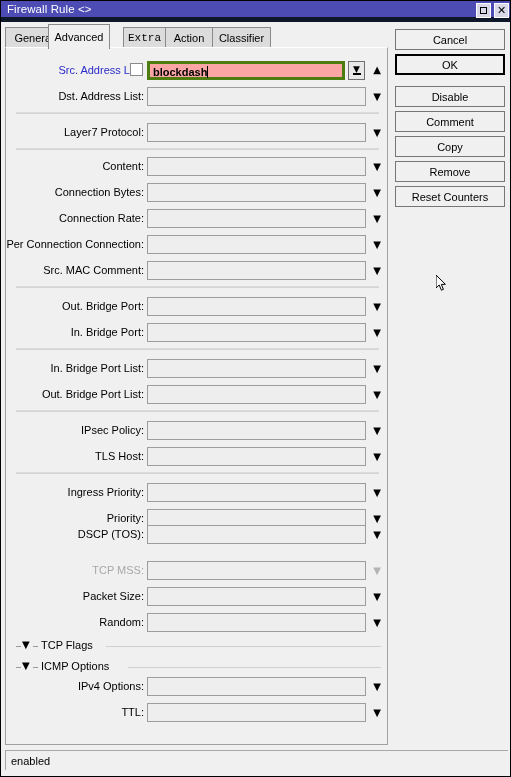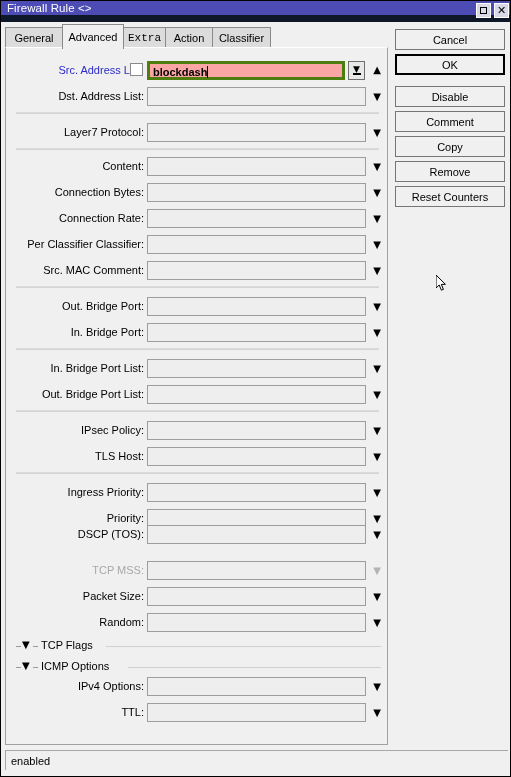--- a/index.html
+++ b/index.html
@@ -27,21 +27,21 @@
   
   .titlebar {
     position: absolute;
     left: 0; top: 0;
     width: 511px;
     height: 21px;
     background: #4c4cb4;
     display: flex;
     align-items: center;
     box-sizing: border-box;
-    border-bottom: 7px solid #0f172a;
+    border-bottom: 5px solid #0f172a;
   }
   .titlebar-text {
     color: #ffffff;
     font-size: 11.5px;
     padding-left: 6px;
     letter-spacing: 0.1px;
     white-space: nowrap;
   }
   .titlebar-buttons {
     position: absolute;
@@ -354,21 +354,21 @@
       <div class="win-btn">
         <div class="glyph-x">✕</div>
       </div>
     </div>
   </div>
 
   <div class="tabstrip">
     <div class="tab" style="left:4px;width:58px;">
       <span>General</span>
     </div>
-    <div class="tab active" style="left:61px;width:62px;">
+    <div class="tab active" style="left:47px;width:62px;">
       <span>Advanced</span>
     </div>
     <div class="tab" style="left:122px;width:43px;font-family:Liberation Mono, monospace;">
       <span>Extra</span>
     </div>
     <div class="tab" style="left:164px;width:48px;">
       <span>Action</span>
     </div>
     <div class="tab" style="left:211px;width:59px;">
       <span>Classifier</span>
@@ -420,21 +420,21 @@
       <span class="arrow">▼</span>
     </div>
 
     <div class="row" style="top:160px;">
       <span class="lbl">Connection Rate:</span>
       <span class="field"></span>
       <span class="arrow">▼</span>
     </div>
 
     <div class="row" style="top:186px;">
-      <span class="lbl">Per Classifier Classifier:</span>
+      <span class="lbl">Per Connection Connection:</span>
       <span class="field"></span>
       <span class="arrow">▼</span>
     </div>
 
     <div class="row" style="top:212px;">
       <span class="lbl">Src. MAC Comment:</span>
       <span class="field"></span>
       <span class="arrow">▼</span>
     </div>
 

